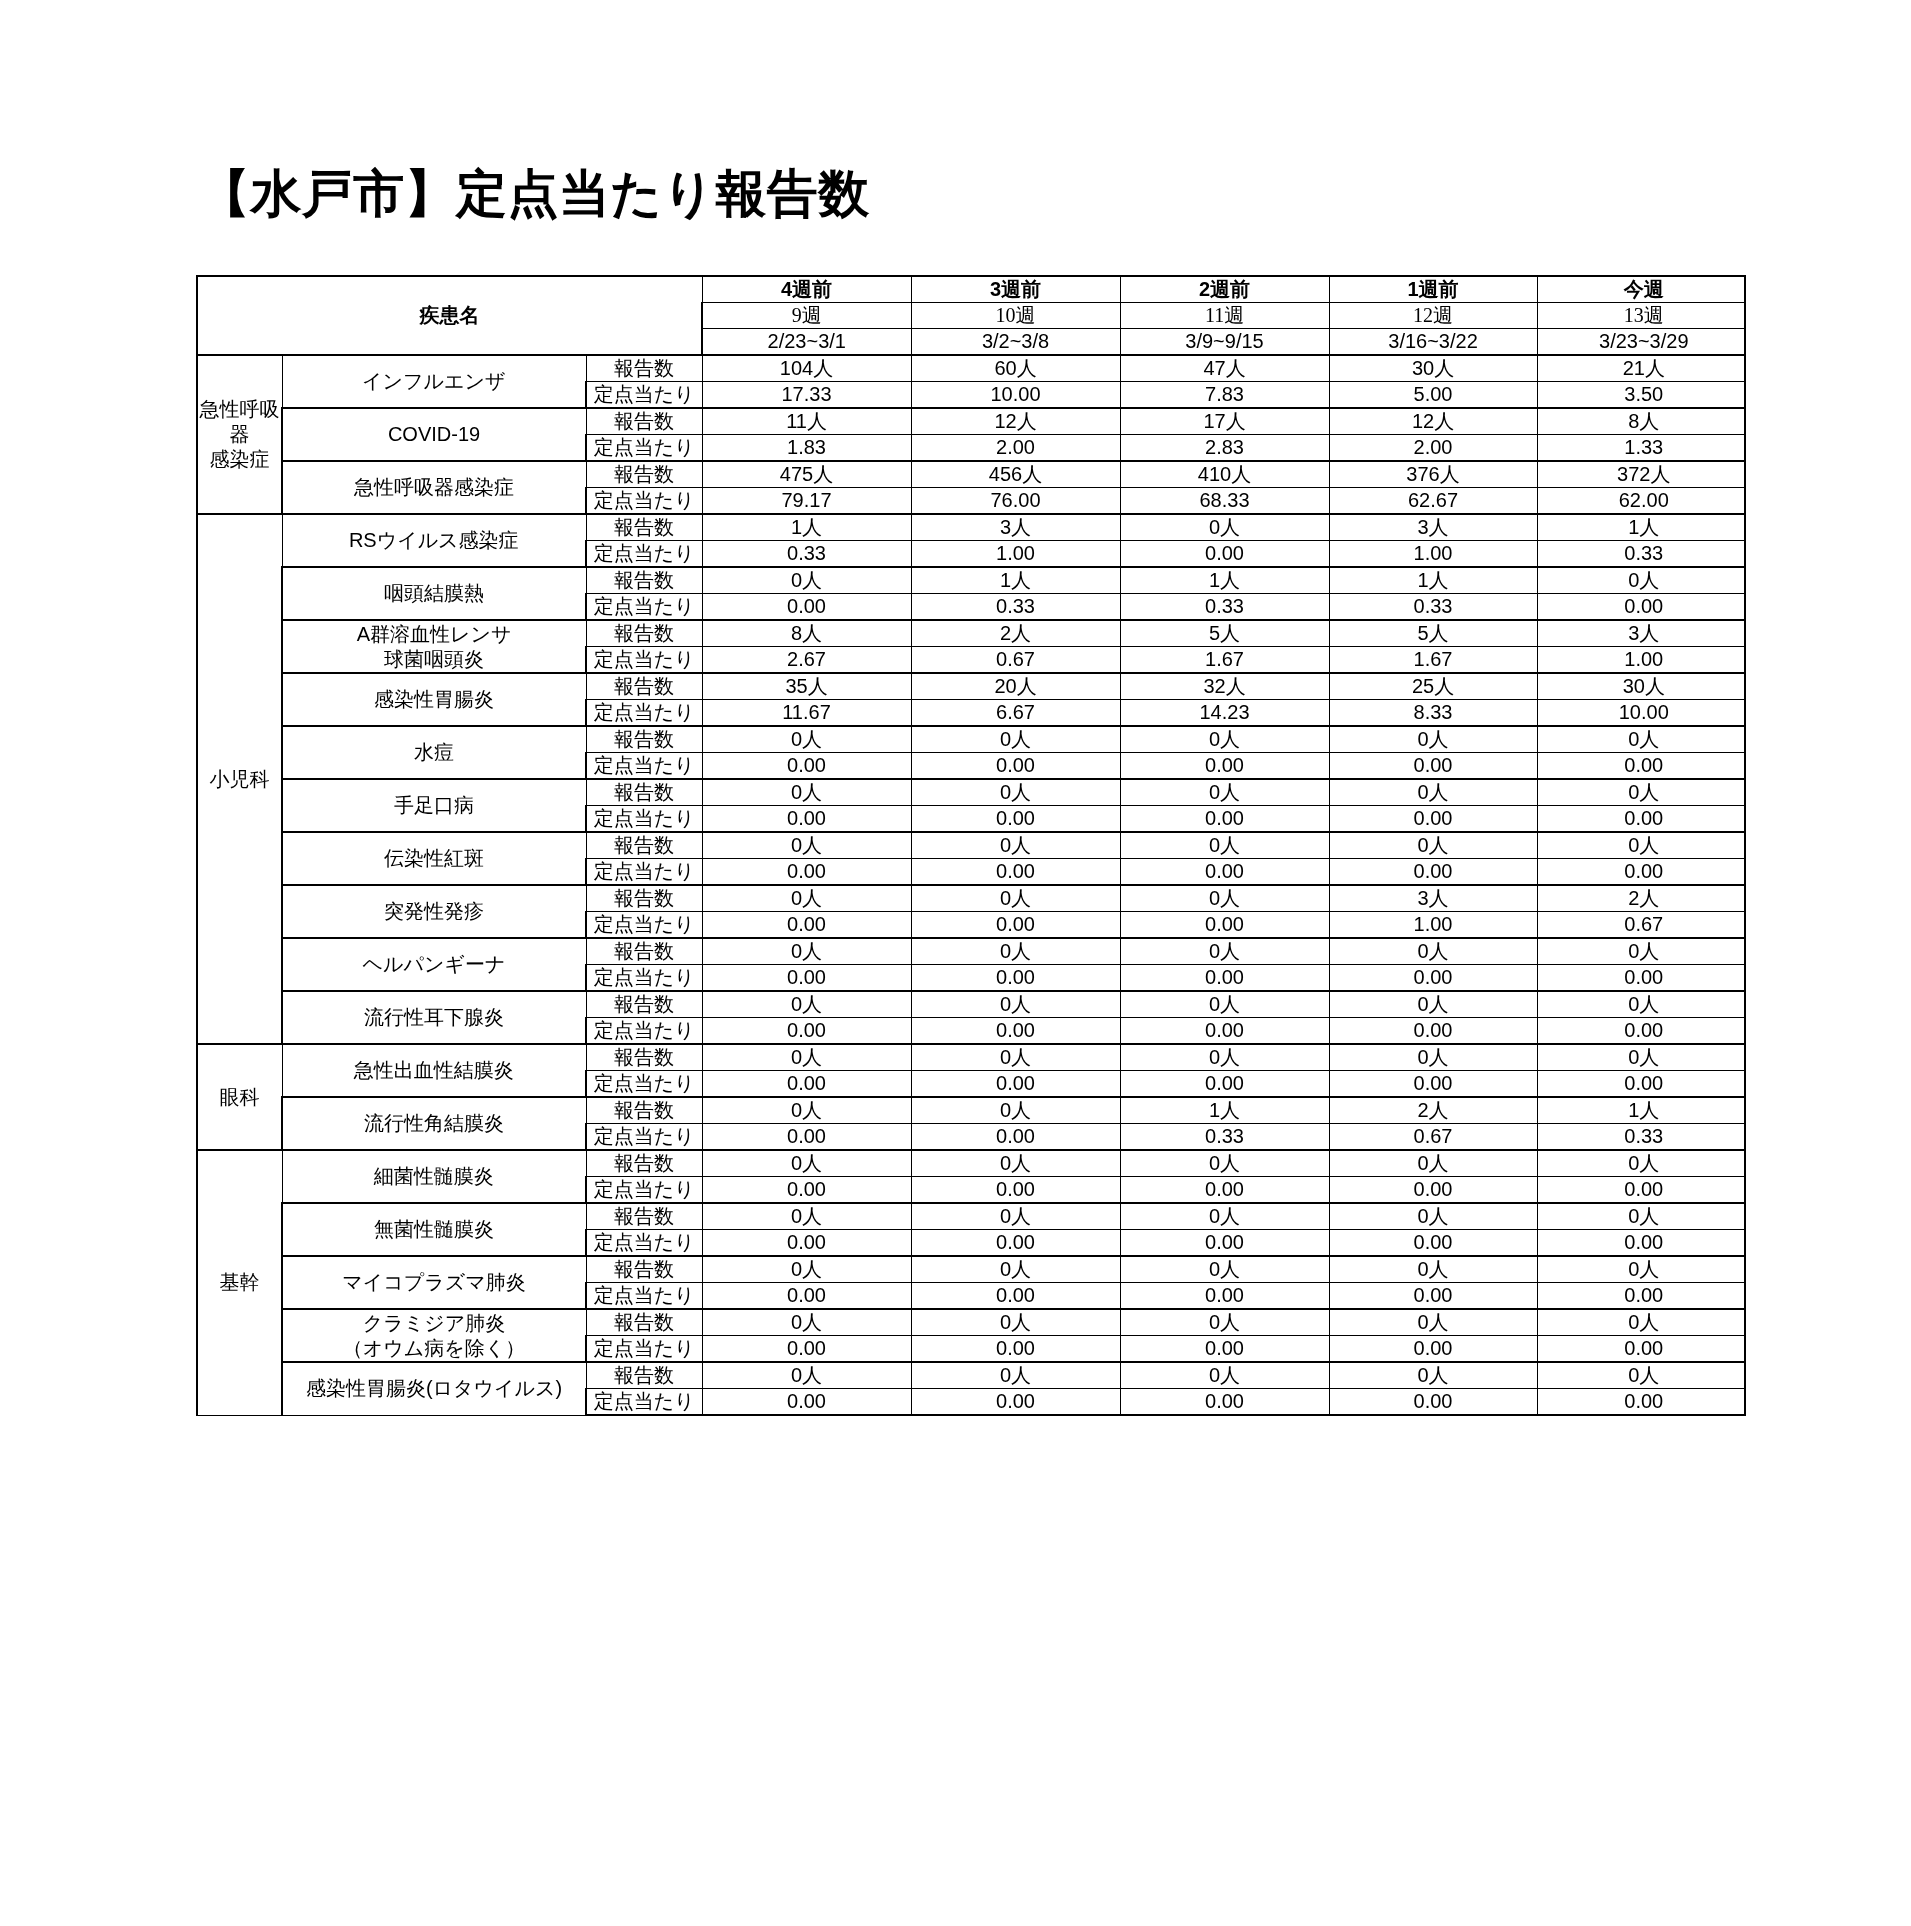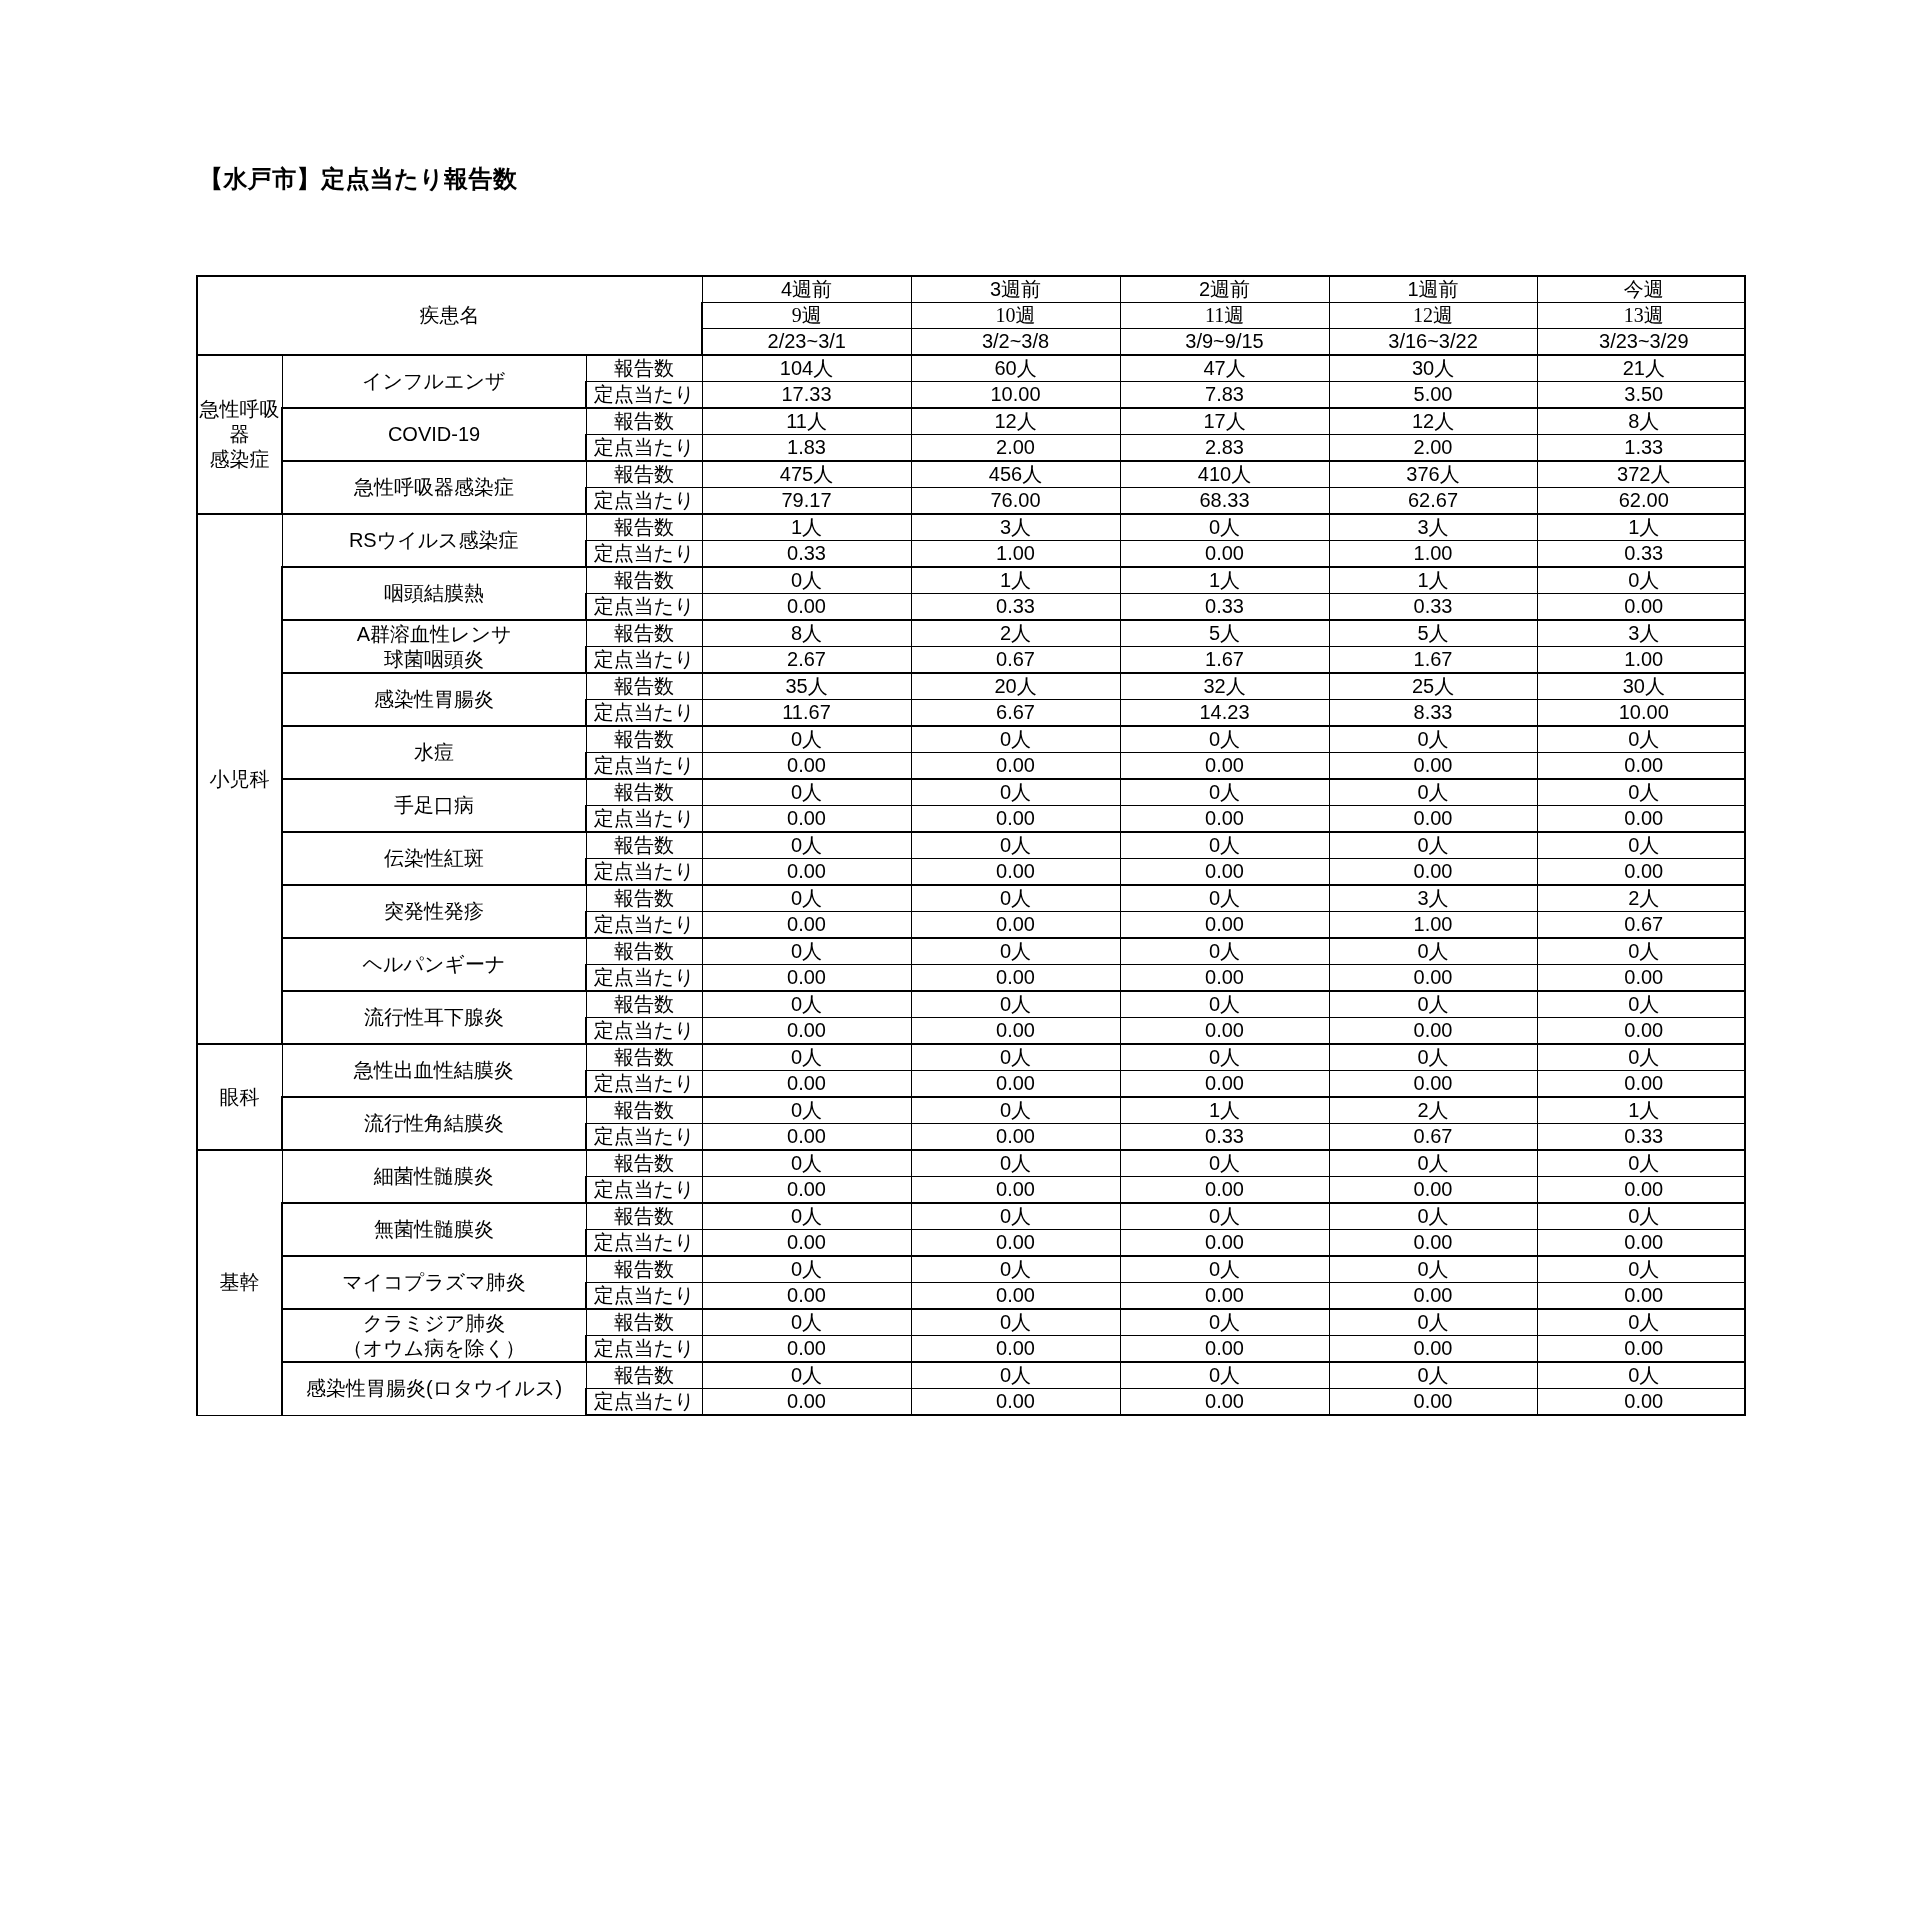--- a/index.html
+++ b/index.html
@@ -14,21 +14,21 @@
   .page{
     position:relative;
     width:1911px;
     height:2703px;
     box-sizing:border-box;
   }
   .page-title{
     position:absolute;
     left:199px;
     top:166px;
-    font-size:24px;
+    font-size:51px;
     font-weight:bold;
     letter-spacing:0.4px;
     line-height:1.1;
     white-space:nowrap;
   }
   table.report{
     position:absolute;
     left:196px;
     top:275px;
     width:1547px;
@@ -49,21 +49,21 @@
   td.dis{background:#E3EDD9;font-size:22.3px;line-height:1.45;}
   td.metric{background:#E3EDD9;font-size:14.6px;}
   td.hdr-week{font-size:21.6px;background:#E3EDD9;}
   td.hdr-num{font-size:21.6px;background:#E3EDD9;font-family:Liberation Serif, serif;}
   td.hdr-range{font-size:20px;background:#E3EDD9;}
   td.hdr-title{font-size:24px;background:#E3EDD9;}
   td.val{font-size:21.6px;background:#ffffff;}
   
   tr.block-start > td{border-top:2.7px solid #000000;}
   tr.sec-start > td{border-top:2.7px solid #000000;}
-  table.report tr:first-child > td{border-top:2.7px solid #000000;}
+  table.report tr:first-child > td{border-top:2.7px solid #000000;font-weight:bold;}
   table.report tr:last-child > td{border-bottom:2.7px solid #000000;}
   table.report td:first-child{border-left:2.7px solid #000000;margin-left:21px;}
   table.report td:last-child{border-right:2.7px solid #000000;padding-left:6px;}
 </style>
 </head>
 <body>
 
 <div class="page">
 
   <div class="page-title">【水戸市】定点当たり報告数</div>

